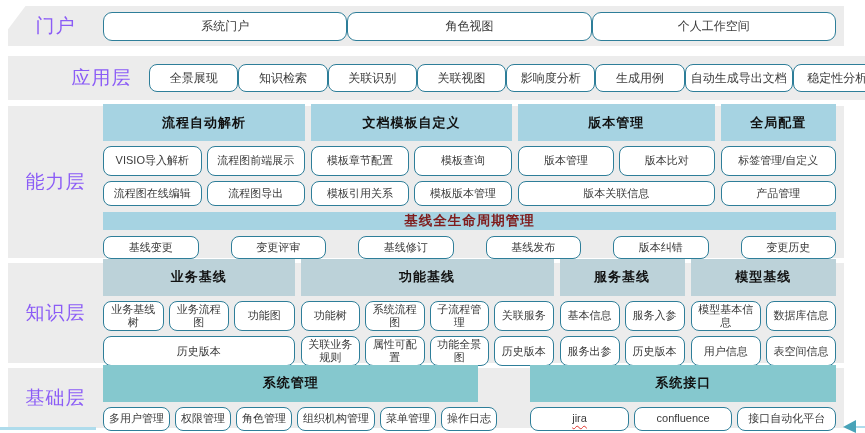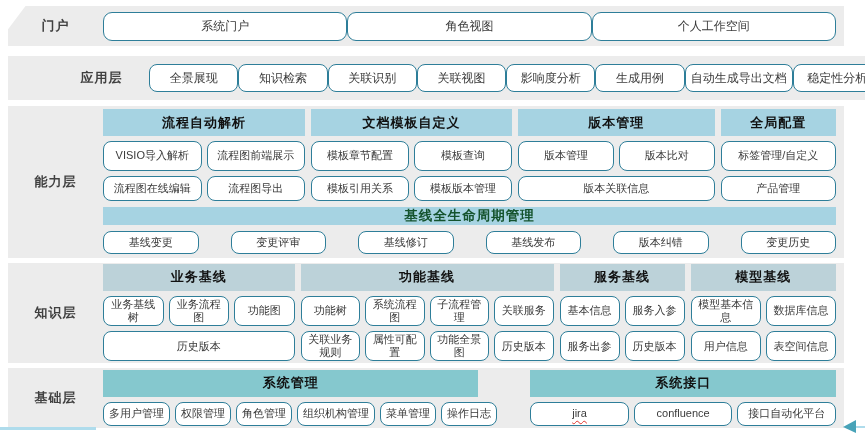--- a/index.html
+++ b/index.html
@@ -2,47 +2,47 @@
 <html style="--band-bg: #ECECEC; --header-blue: #A6D3E2; --header-gray: #BCD2D9; --header-teal: #85C8CE; --btn-border: #2E7E99; --arrow: #48A3B8; --line-blue: #AFDCEC; --squiggle-red: #E0342B;"><head>
 <meta charset="utf-8">
 <style>
   html,body{margin:0;padding:0;background:#fff;}
   #stage{
     position:relative;width:865px;height:433px;background:#ffffff;overflow:hidden;
     font-family:"Liberation Sans","DejaVu Sans",sans-serif;color:#222;
   }
   .band{position:absolute;left:8px;width:836px;background:var(--band-bg);display:flex;}
   .band-label{width:95px;flex:0 0 95px;display:flex;align-items:center;justify-content:center;
-    font-weight:bold;font-size:13px;color:#404040;letter-spacing:1px;}
+    font-weight:normal;font-size:19px;color:#8b5cf6;letter-spacing:1px;}
   .band-content{flex:1;display:flex;align-items:center;padding-right:8px;min-width:0;}
   .col{flex-direction:column;align-items:stretch;justify-content:center;}
   .row{display:flex;flex:1;}
   .btn{
     background:#fff;border:1.5px solid var(--btn-border);border-radius:8px;
     display:flex;align-items:center;justify-content:center;text-align:center;
     font-size:11px;color:#3a3a3a;padding:1px 5px;line-height:1.2;
     box-sizing:border-box;min-height:24px;flex:1 1 0;
   }
   .row .btn{white-space:nowrap;}
   #band-portal .btn{min-height:29px;font-size:12px;border-radius:9px;}
   #band-application .btn{min-height:28px;font-size:12px;}
   .groups{display:flex;gap:6px;align-items:stretch;}
   .group{display:flex;flex-direction:column;min-width:0;}
-  .group-header{height:27px;display:flex;align-items:center;justify-content:center;
+  .group-header{height:37px;display:flex;align-items:center;justify-content:center;
     font-weight:bold;font-size:13px;color:#111;letter-spacing:1px;}
   .group-header.capability{background:var(--header-blue);}
   .group-header.knowledge{background:var(--header-gray);}
   .group-header.foundation{background:var(--header-teal);}
   .g-row{display:flex;gap:5px;margin-top:5px;flex:1;}
   #band-capability .g-row.r0 .btn{min-height:30px;}
   #band-capability .g-row.r1 .btn{min-height:25px;}
   #band-knowledge .g-row .btn{min-height:26px;}
   #band-foundation .g-row .btn{min-height:24px;white-space:nowrap;}
   .baseline-header{height:22px;margin-top:6px;background:var(--header-blue);
-    display:flex;align-items:center;justify-content:center;font-weight:bold;font-size:13.5px;color:#14532d;letter-spacing:1px;}
+    display:flex;align-items:center;justify-content:center;font-weight:bold;font-size:13.5px;color:#7f1d1d;letter-spacing:1px;}
   .baseline-row{display:flex;gap:32px;margin-top:6px;}
   .baseline-row .btn{min-height:23px;}
   .found-groups{column-gap:52px;}
   .squiggle{text-decoration:underline wavy var(--squiggle-red);text-decoration-thickness:1px;text-underline-offset:3px;}
   
   #corner-cut{position:absolute;left:0;top:0;width:30px;height:40px;background:#fff;
     clip-path:polygon(0 0,100% 0,0 100%);z-index:5;}
   #bl-line{position:absolute;left:0;top:427px;width:96px;height:3px;background:var(--line-blue);}
   #br-line{position:absolute;left:855px;top:426px;width:10px;height:2px;background:var(--line-blue);}
   #br-arrow{position:absolute;left:843px;top:420px;width:0;height:0;

